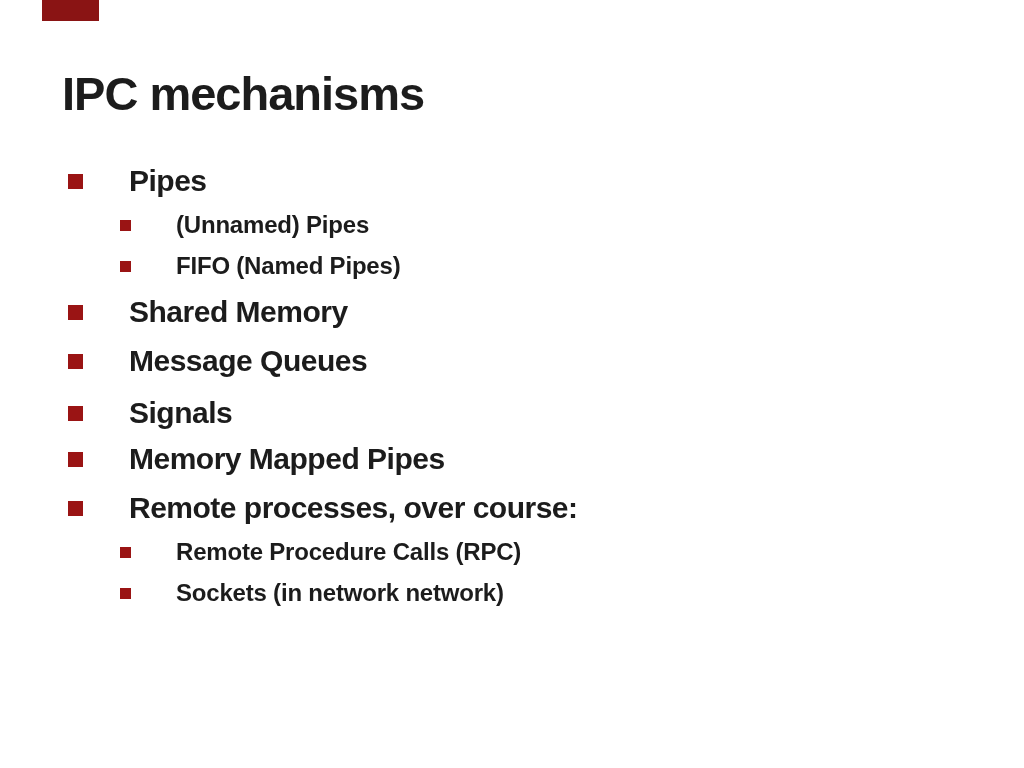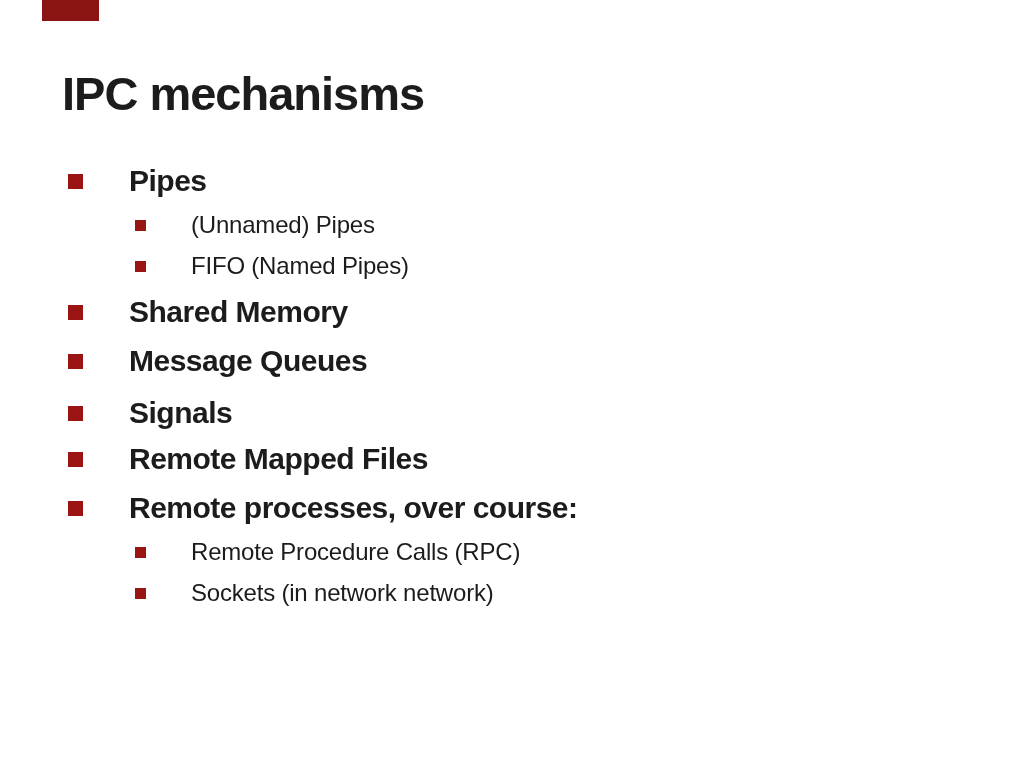--- a/index.html
+++ b/index.html
@@ -44,24 +44,24 @@
     gap: 24px;
   }
   .row.level-1 {
     left: 56px;
     height: 42px;
     font-size: 30px;
     font-weight: bold;
     letter-spacing: -0.5px;
   }
   .row.level-2 {
-    left: 123px;
+    left: 108px;
     height: 40px;
     font-size: 24px;
-    font-weight: normal;
+    font-weight: bold;
     letter-spacing: -0.2px;
   }
   .bullet {
     flex: 0 0 auto;
     background: var(--accent, #9a1414);
   }
   .row.level-1 .bullet {
     width: 15px;
     height: 15px;
     margin-right: 22px;
@@ -98,21 +98,21 @@
       <div class="row level-1" style="top: 340px;">
         <span class="bullet"></span>
         <span>Message Queues</span>
       </div>
       <div class="row level-1" style="top: 392px;">
         <span class="bullet"></span>
         <span>Signals</span>
       </div>
       <div class="row level-1" style="top: 438px;">
         <span class="bullet"></span>
-        <span>Remote Mapped Files</span>
+        <span>Memory Mapped Pipes</span>
       </div>
       <div class="row level-1" style="top: 487px;">
         <span class="bullet"></span>
         <span>Remote processes, over course:</span>
       </div>
       <div class="row level-2" style="top: 532px;">
         <span class="bullet"></span>
         <span>Remote Procedure Calls (RPC)</span>
       </div>
       <div class="row level-2" style="top: 573px;">

